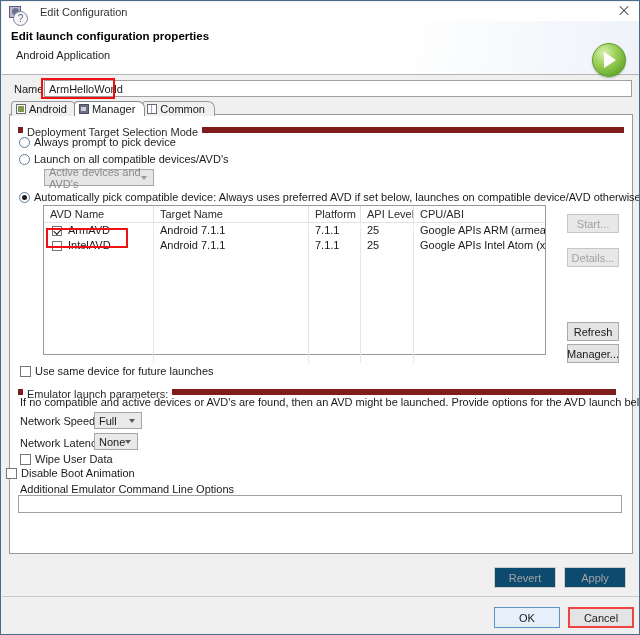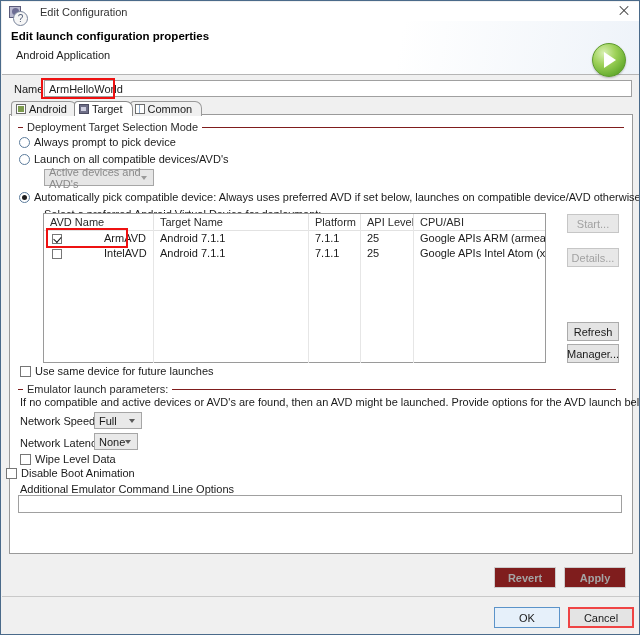--- a/index.html
+++ b/index.html
@@ -231,21 +231,21 @@
     width: 624px; height: 440px;
     background: #ffffff;
     border: 1px solid #9a9a9a;
     box-sizing: border-box;
   }
 
   
   .group {
     position: absolute;
     box-sizing: border-box;
-    border-top: 1px solid #7f1d1d;
+    border-top: 6px solid #7f1d1d;
     text-decoration: underline;
   }
   .group-title {
     position: absolute;
     top: -7px; left: 5px;
     background: #ffffff;
     padding: 0 4px;
     font-size: 11px;
     color: #2a2a2a;
     white-space: nowrap;
@@ -314,21 +314,21 @@
     width: 0; height: 0;
     border-left: 3.5px solid transparent;
     border-right: 3.5px solid transparent;
     border-top: 4px solid #5a5a5a;
   }
   .combo.disabled .arrow { border-top-color: #9a9a9a; }
 
   
   .avdtable {
     position: absolute;
-    left: 42px; top: 212px;
+    left: 42px; top: 204px;
     width: 503px; height: 150px;
     background: #ffffff;
     border: 1px solid #9a9a9a;
     box-sizing: border-box;
     overflow: hidden;
   }
   .avd-head {
     display: flex;
     height: 16px;
     border-bottom: 1px solid #e2e2e2;
@@ -357,21 +357,20 @@
     border-right: 1px solid #efefef;
     height: 15px;
     line-height: 15px;
     overflow: hidden;
     white-space: nowrap;
   }
   .avd-row .cell.first {
     display: flex;
     align-items: center;
     padding-left: 8px;
-    gap: 36px;
   }
   .cbox-sm {
     width: 10px; height: 10px;
     border: 1px solid #767676;
     background: #fff;
     box-sizing: border-box;
     margin-right: 6px;
     position: relative;
     flex: none;
   }
@@ -450,21 +449,21 @@
     box-sizing: border-box;
     border: 1px solid #ababab;
     background: #e4e4e4;
     font-size: 11px;
     color: #1a1a1a;
     display: flex;
     align-items: center;
     justify-content: center;
     font-family: "Liberation Sans", sans-serif;
   }
-  .bbtn.disabled { color: #a4a4a4; background: #7f1d1d; border-color: #cccccc; font-weight: bold; }
+  .bbtn.disabled { color: #a4a4a4; background: #0c4a6e; border-color: #cccccc; }
 
   .footer {
     position: absolute;
     left: 1px; top: 597px;
     width: 638px; height: 37px;
     background: #f0f0f0;
   }
   .help-icon {
     position: absolute;
     left: 12px; top: 10px;
@@ -534,21 +533,21 @@
     <span class="name-anno"></span>
   </div>
 
   <div class="tabstrip">
     <div class="tab">
       <span class="tab-ico android"></span>
       <span>Android</span>
     </div>
     <div class="tab selected">
       <span class="tab-ico target"></span>
-      <span>Target</span>
+      <span>Manager</span>
     </div>
     <div class="tab">
       <span class="tab-ico common"></span>
       <span>Common</span>
     </div>
   </div>
 
   <div class="tabbody">
 
     <div class="group" style="left:8px; top:12px; width:606px; height:0;">
@@ -643,21 +642,21 @@
   </div>
 
   <div class="plain-text" style="left:19px; top:436px;">Network Latency:</div>
   <div class="combo" style="left:93px; top:432px; width:44px;">
     <span>None</span>
     <span class="arrow"></span>
   </div>
 
   <div class="checkbox" style="left:19px; top:452px;">
     <span class="cbox"></span>
-    <span>Wipe Level Data</span>
+    <span>Wipe User Data</span>
   </div>
 
   <div class="checkbox" style="left:5px; top:466px;">
     <span class="cbox"></span>
     <span>Disable Boot Animation</span>
   </div>
 
   <div class="plain-text" style="left:19px; top:482px;">Additional Emulator Command Line Options</div>
   <input class="textbox" style="left: 17px; top: 494px; width: 604px; height: 18px;" value="">
 

